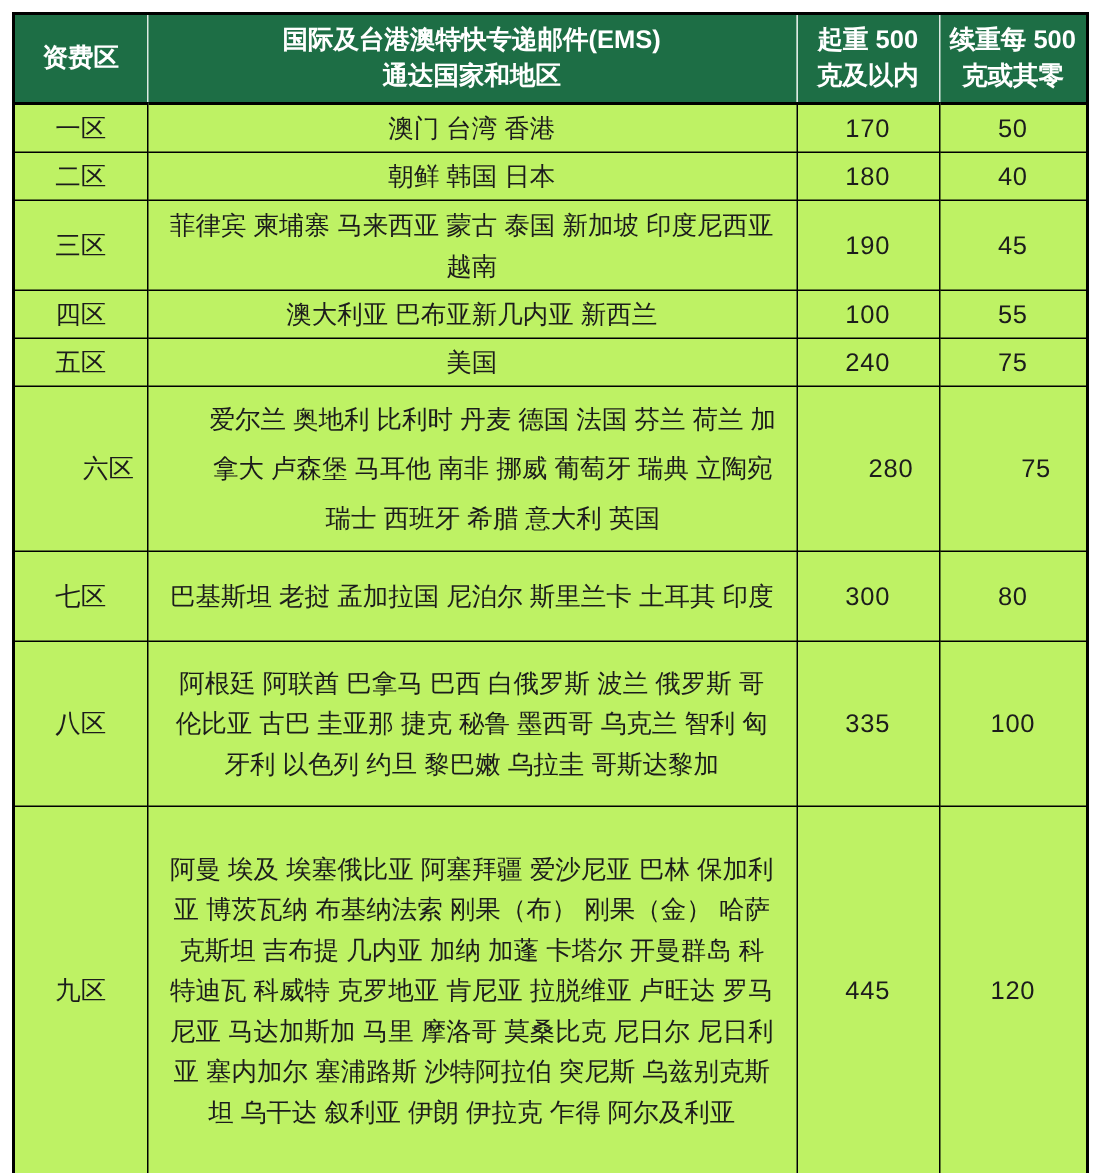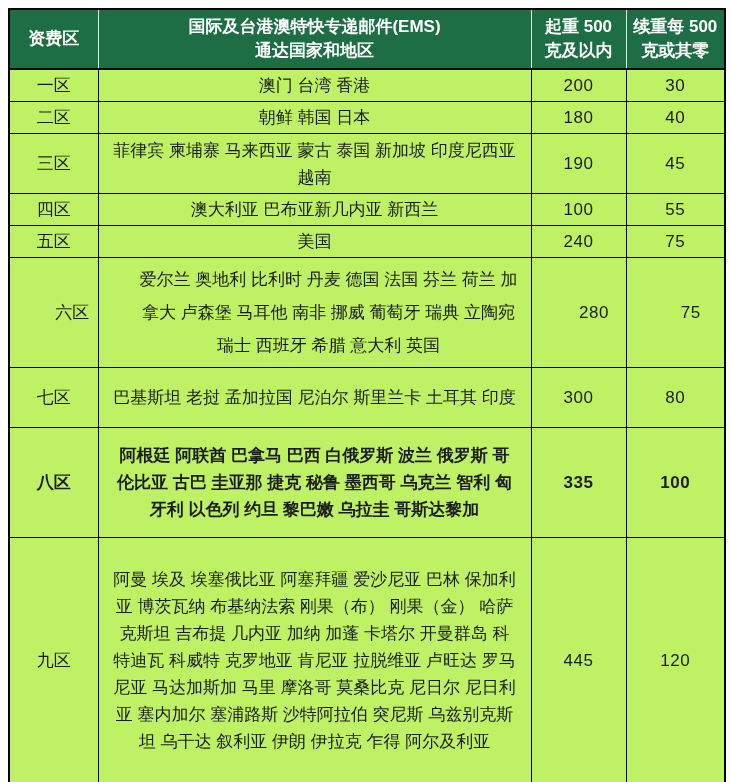--- a/index.html
+++ b/index.html
@@ -64,21 +64,21 @@
     tbody td.num     { font-size: 17px; letter-spacing: 0.5px; }
     tbody td.countries { padding: 2px 13px; }
 
     tbody tr:nth-child(1) td { height: 30px; }
     tbody tr:nth-child(2) td { height: 30px; }
     tbody tr:nth-child(3) td { height: 60px; }
     tbody tr:nth-child(4) td { height: 30px; }
     tbody tr:nth-child(5) td { height: 30px; }
     tbody tr:nth-child(6) td { height: 110px; line-height: 33px; padding-left: 41px; }
     tbody tr:nth-child(7) td { height: 60px; }
-    tbody tr:nth-child(8) td { height: 110px; font-weight: bold; }
+    tbody tr:nth-child(8) td { height: 110px; }
     tbody tr:nth-child(9) td { height: 247px; }
   </style>
 </head>
 <body>
 
 <div class="page">
   <table class="rate-table">
     <colgroup>
       <col class="c-zone">
         <col class="c-ctry">
@@ -101,22 +101,22 @@
         <th>
           <span class="hline">续重每 500</span>
           <span class="hline">克或其零</span>
         </th>
       </tr>
     </thead>
     <tbody>
       <tr>
         <td class="zone">一区</td>
         <td class="countries">澳门 台湾 香港</td>
-        <td class="num">200</td>
-        <td class="num">30</td>
+        <td class="num">170</td>
+        <td class="num">50</td>
       </tr>
       <tr>
         <td class="zone">二区</td>
         <td class="countries">朝鲜 韩国 日本</td>
         <td class="num">180</td>
         <td class="num">40</td>
       </tr>
       <tr>
         <td class="zone">三区</td>
         <td class="countries">菲律宾 柬埔寨 马来西亚 蒙古 泰国 新加坡 印度尼西亚 越南</td>

